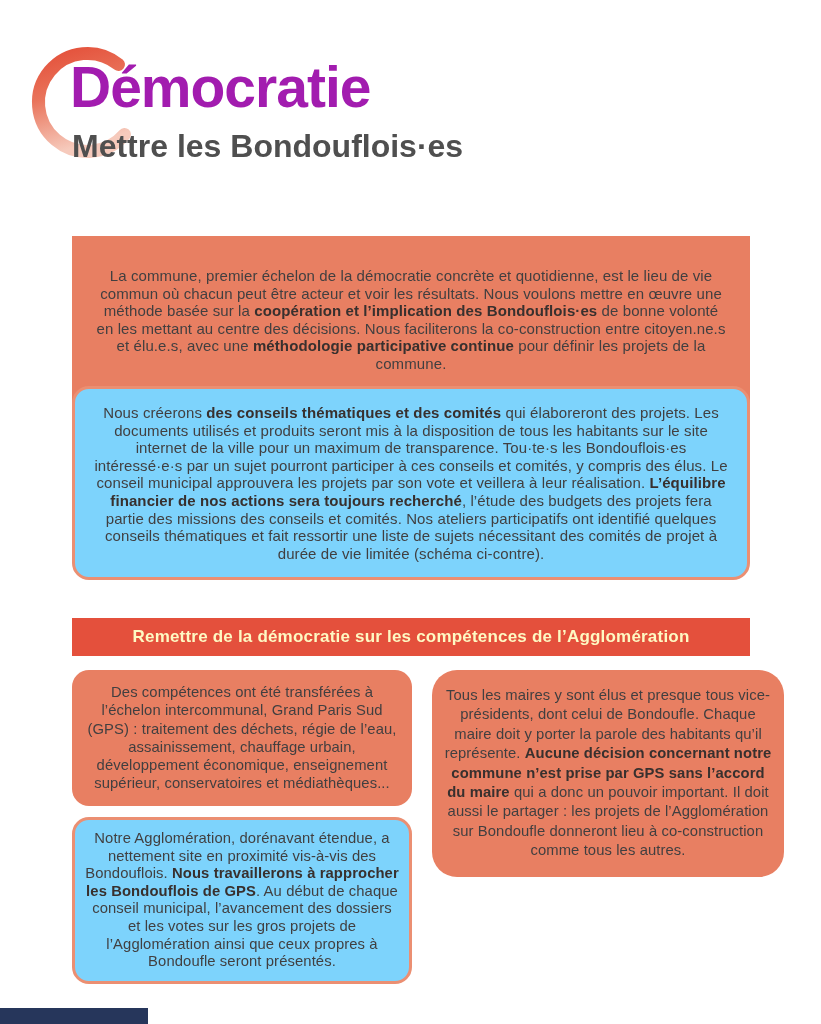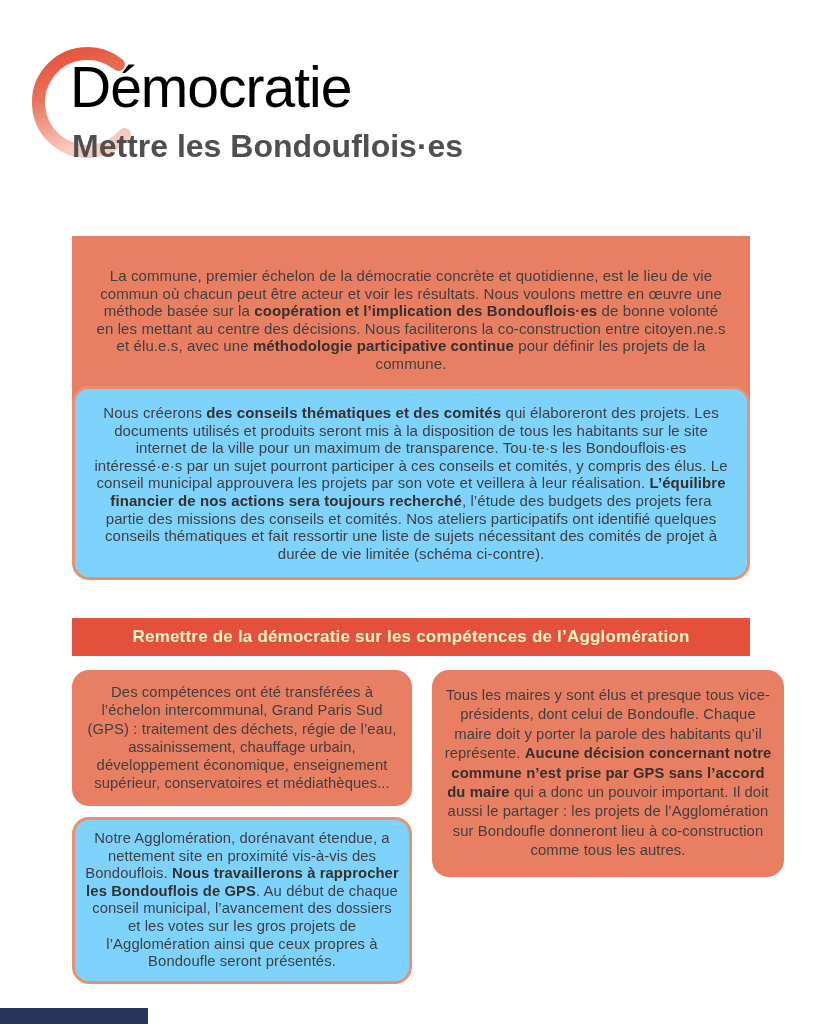--- a/index.html
+++ b/index.html
@@ -8,22 +8,22 @@
     width:821px;height:1024px;
     background:#ffffff;
     overflow:hidden;
     font-family:"Liberation Sans","DejaVu Sans",sans-serif;
     color:#413f40;
   }
   
   .arc-logo{position:absolute;left:26px;top:42px;width:122px;height:122px;}
   .page-title{
     position:absolute;left:70px;top:54px;
-    font-size:57px;font-weight:400;letter-spacing:-1px;
-    color:#000000;white-space:nowrap;
+    font-size:57px;font-weight:700;letter-spacing:-1px;
+    color:#a21caf;white-space:nowrap;
   }
   .page-subtitle{
     position:absolute;left:72px;top:127px;
     font-size:32px;line-height:39px;font-weight:600;
     color:#4f4f4f;
   }
   
   .txt{ text-align:center; letter-spacing:0.1px; }
   .b{ font-weight:700; color:#38302e; }
   .salmon{ background:#e87f62; }
@@ -62,21 +62,21 @@
   }
   .competences-box .txt{ font-size:14.8px;line-height:18.3px; }
   .agglo-box{
     position:absolute;left:72px;top:817px;width:340px;
     box-sizing:border-box;padding:10px 10px;
   }
   .agglo-box .txt{ font-size:14.8px;line-height:17.6px; }
   .maires-box{
     position:absolute;left:432px;top:670px;width:352px;
     box-sizing:border-box;padding:16px 12px;
-    border-radius:17px;
+    border-radius:25px;
   }
   .maires-box .txt{ font-size:14.8px;line-height:19.4px; }
   
   .footer-page-marker{
     position:absolute;left:0;bottom:0;width:148px;height:16px;
     background:#26365b;
   }
 </style>
 </head>
 <body>

